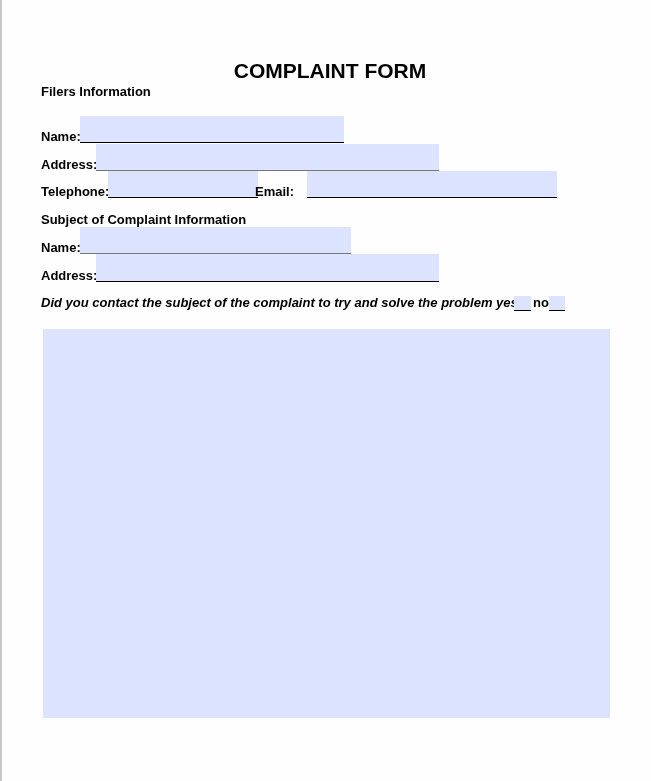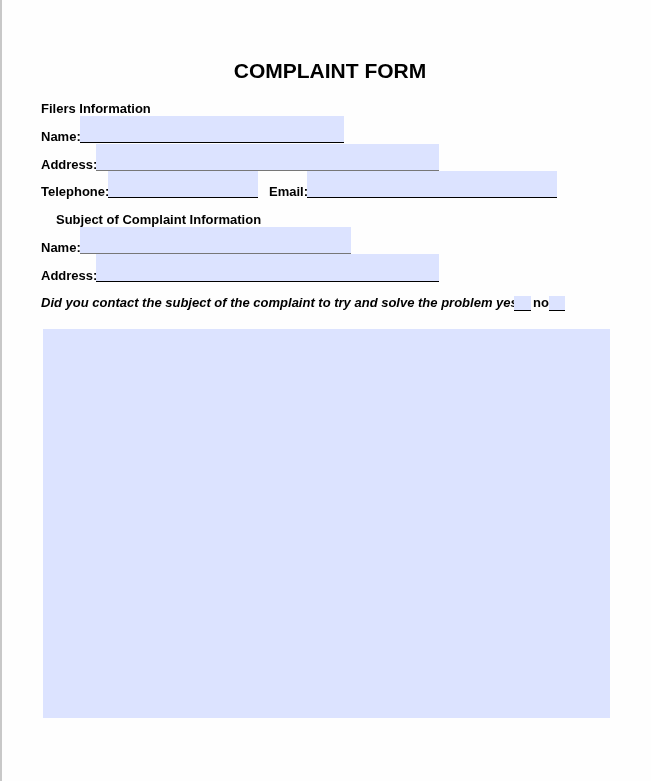--- a/index.html
+++ b/index.html
@@ -16,39 +16,39 @@
   .chk { position:absolute; background:#dce3ff; border-bottom:1px solid #000; }
   textarea.field { resize:none; padding:4px; }
 </style>
 </head>
 <body>
 
 <div class="page-edge"></div>
 
 <div class="title">COMPLAINT FORM</div>
 
-<div class="lbl" style="left:41px;top:101px">Filers Information</div>
+<div class="lbl" style="left:41px;top:84px">Filers Information</div>
 
 <div class="lbl" style="left:41px;top:129px">Name:</div>
 <input class="field" style="left: 80px; top: 116px; width: 264px; height: 27px;" value="">
 <div class="uline" style="left:80px;top:142px;width:264px"></div>
 
 <div class="lbl" style="left:41px;top:157px">Address:</div>
 <input class="field" style="left: 96px; top: 144px; width: 343px; height: 27px;" value="">
 <div class="uline" style="left:96px;top:170px;width:343px;background:#777"></div>
 
 <div class="lbl" style="left:41px;top:184px">Telephone:</div>
 <input class="field" style="left: 108px; top: 171px; width: 150px; height: 27px;" value="">
 <div class="uline" style="left:108px;top:197px;width:150px"></div>
 
-<div class="lbl" style="left:269px;top:184px">Email:</div>
+<div class="lbl" style="left:255px;top:184px">Email:</div>
 <input class="field" style="left: 307px; top: 171px; width: 250px; height: 27px;" value="">
 <div class="uline" style="left:307px;top:197px;width:250px"></div>
 
-<div class="lbl" style="left:56px;top:212px">Subject of Complaint Information</div>
+<div class="lbl" style="left:41px;top:212px">Subject of Complaint Information</div>
 
 <div class="lbl" style="left:41px;top:240px">Name:</div>
 <input class="field" style="left: 80px; top: 227px; width: 271px; height: 27px;" value="">
 <div class="uline" style="left:80px;top:253px;width:271px;background:#777"></div>
 
 <div class="lbl" style="left:41px;top:268px">Address:</div>
 <input class="field" style="left: 96px; top: 254px; width: 343px; height: 27px;" value="">
 <div class="uline" style="left:96px;top:281px;width:343px"></div>
 
 <div class="q">

